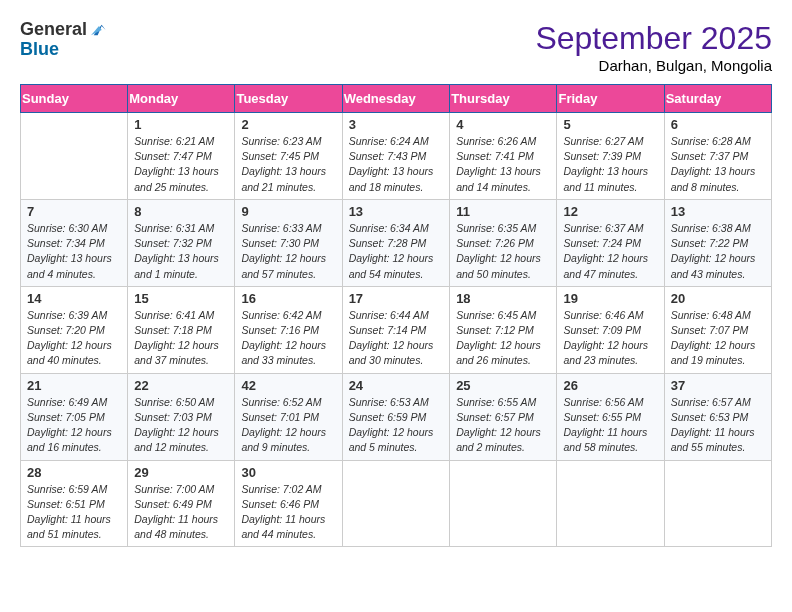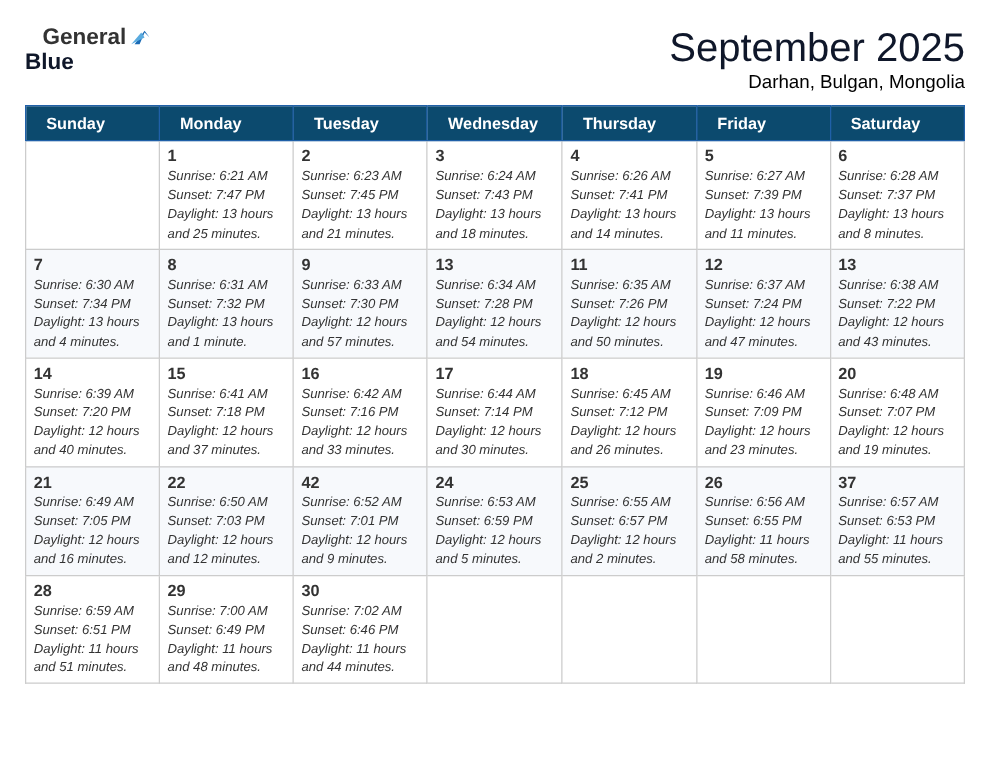--- a/index.html
+++ b/index.html
@@ -14,55 +14,54 @@
       display: flex;
       justify-content: space-between;
       align-items: flex-start;
       margin-bottom: 10px;
     }
     .logo-text-general {
       font-size: 18px;
       font-weight: bold;
       color: #333;
       line-height: 1.1;
-      margin-left: 14px;
     }
     .logo-text-blue {
       font-size: 18px;
       font-weight: bold;
-      color: #0f172a;
+      color: #0369a1;
       line-height: 1.1;
     }
     .logo-icon {
       width: 20px;
       height: 20px;
     }
     .title-block {
       text-align: right;
     }
     .month-title {
       font-size: 32px;
-      color: #0f172a;
+      color: #4c1d95;
       font-weight: normal;
     }
     .subtitle {
       font-size: 15px;
       color: #000000;
     }
     .calendar {
       width: 100%;
       border-collapse: collapse;
       border: 1px solid #ccc;
     }
     .calendar th {
-      background-color: #0c4a6e;
+      background-color: #ec4899;
       color: #fff;
       font-size: 13px;
       font-weight: bold;
-      padding: 6px 16px;
+      padding: 6px 1px;
       text-align: left;
       border: 1px solid #2060a8;
     }
     .calendar td {
       vertical-align: top;
       border: 1px solid #ccc;
       padding: 4px 6px;
       width: 108px;
       min-height: 80px;
       font-size: 10.5px;

